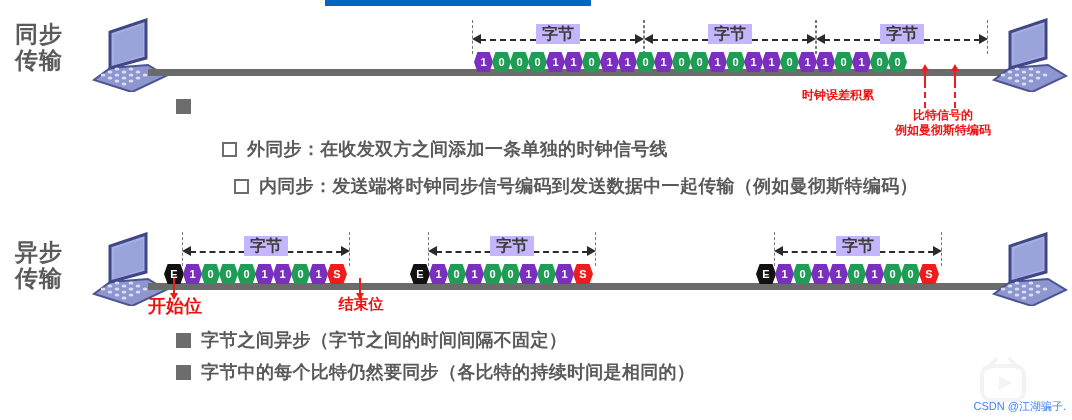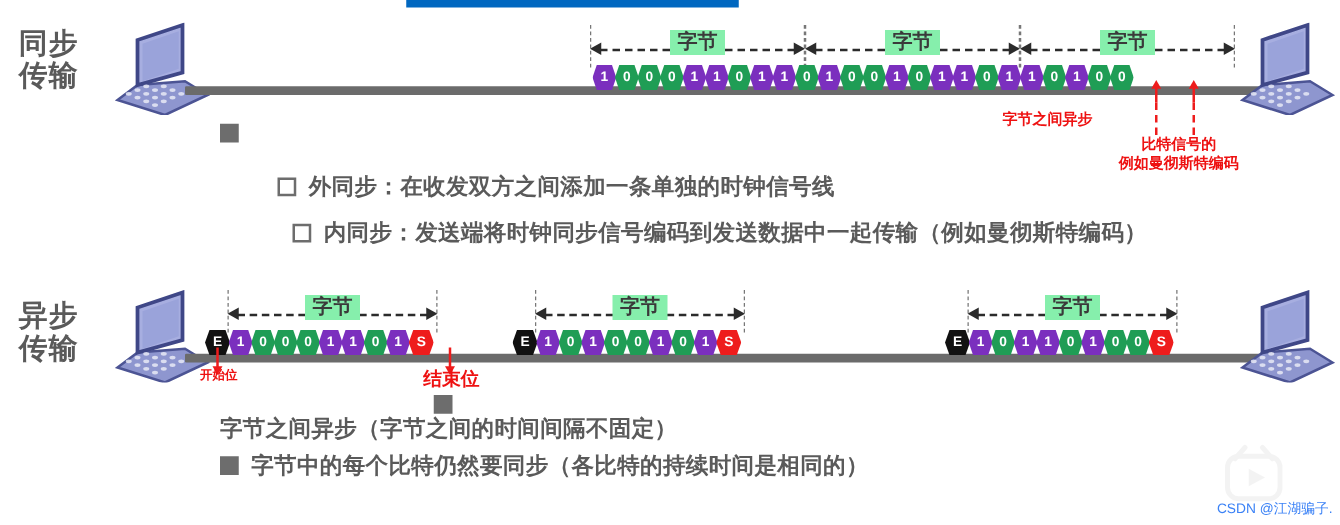--- a/index.html
+++ b/index.html
@@ -33,21 +33,21 @@
   .bracket{position:absolute;height:26px;}
   .bracket .tick{position:absolute;top:-6px;width:0;height:34px;border-left:1px dashed #777;}
   .bracket .tick.l{left:0;}
   .bracket .tick.r{right:0;}
   .bracket .dash{position:absolute;top:13px;left:8px;right:8px;border-top:2px dashed #2b2b2b;}
   .bracket .arw{position:absolute;top:8px;width:0;height:0;
      border-top:5px solid transparent;border-bottom:5px solid transparent;}
   .bracket .arw.l{left:0;border-right:9px solid #2b2b2b;}
   .bracket .arw.r{right:0;border-left:9px solid #2b2b2b;}
   .bracket .cap{position:absolute;top:-2px;left:0;right:0;text-align:center;
-     font-size:16px;font-weight:bold;color:#3a3a3a;background:#86efac;
+     font-size:16px;font-weight:bold;color:#3a3a3a;background:#c4b5fd;
      width:44px;margin:0 auto;line-height:20px;}
 
   
   .bitrow{position:absolute;display:flex;}
   .bit{
     width:19px;height:20px;margin-right:-1px;
     display:flex;align-items:center;justify-content:center;
     font-size:11px;font-weight:bold;color:#ffffff;
     clip-path:polygon(18% 0%,82% 0%,100% 50%,82% 100%,18% 100%,0% 50%);
     position:relative;
@@ -192,21 +192,21 @@
       <div class="bit one">1</div>
       <div class="bit zero">0</div>
       <div class="bit zero">0</div>
     </div>
 
   <div class="red-arrow up" style="left:924px;top:70px;height:12px;"></div>
   <div class="red-arrow up" style="left:954px;top:70px;height:12px;"></div>
   <div class="red-dash" style="left:924px;top:82px;height:26px;"></div>
   <div class="red-dash" style="left:954px;top:82px;height:26px;"></div>
 
-  <div class="red-note" style="left:790px;top:88px;width:96px;">字节之间异步</div>
+  <div class="red-note" style="left:790px;top:88px;width:96px;">时钟误差积累</div>
   <div class="red-note" style="left:888px;top:108px;width:110px;">
     <div>比特信号的</div>
     <div>例如曼彻斯特编码</div>
   </div>
 
   <div class="bullet-line" style="left:176px;top:99px;">
     <div class="sq-filled"></div>
   </div>
   <div class="bullet-line" style="left:222px;top:137px;">
     <div class="sq-hollow"></div>
@@ -331,24 +331,24 @@
       <div class="bit one">1</div>
       <div class="bit zero">0</div>
       <div class="bit one">1</div>
       <div class="bit zero">0</div>
       <div class="bit zero">0</div>
       <div class="bit stop">S</div>
     </div>
 
   <div class="red-arrow down" style="left:173px;top:278px;height:16px;"></div>
   <div class="red-arrow down" style="left:359px;top:278px;height:16px;"></div>
-  <div class="red-note" style="left:140px;top:295px;width:70px;font-size:10px;">开始位</div>
+  <div class="red-note" style="left:140px;top:295px;width:70px;font-size:18px;">开始位</div>
   <div class="red-note" style="left:326px;top:295px;width:70px;font-size:15px;">结束位</div>
 
-  <div class="bullet-line" style="left:176px;top:316px;flex-direction:column;">
+  <div class="bullet-line" style="left:176px;top:328px;">
     <div class="sq-filled"></div>
     <div class="btxt">字节之间异步（字节之间的时间间隔不固定）</div>
   </div>
   <div class="bullet-line" style="left:176px;top:360px;">
     <div class="sq-filled"></div>
     <div class="btxt">字节中的每个比特仍然要同步（各比特的持续时间是相同的）</div>
   </div>
 
   <div class="wm-icon">
     <svg width="58" height="48" viewBox="0 0 58 48">

